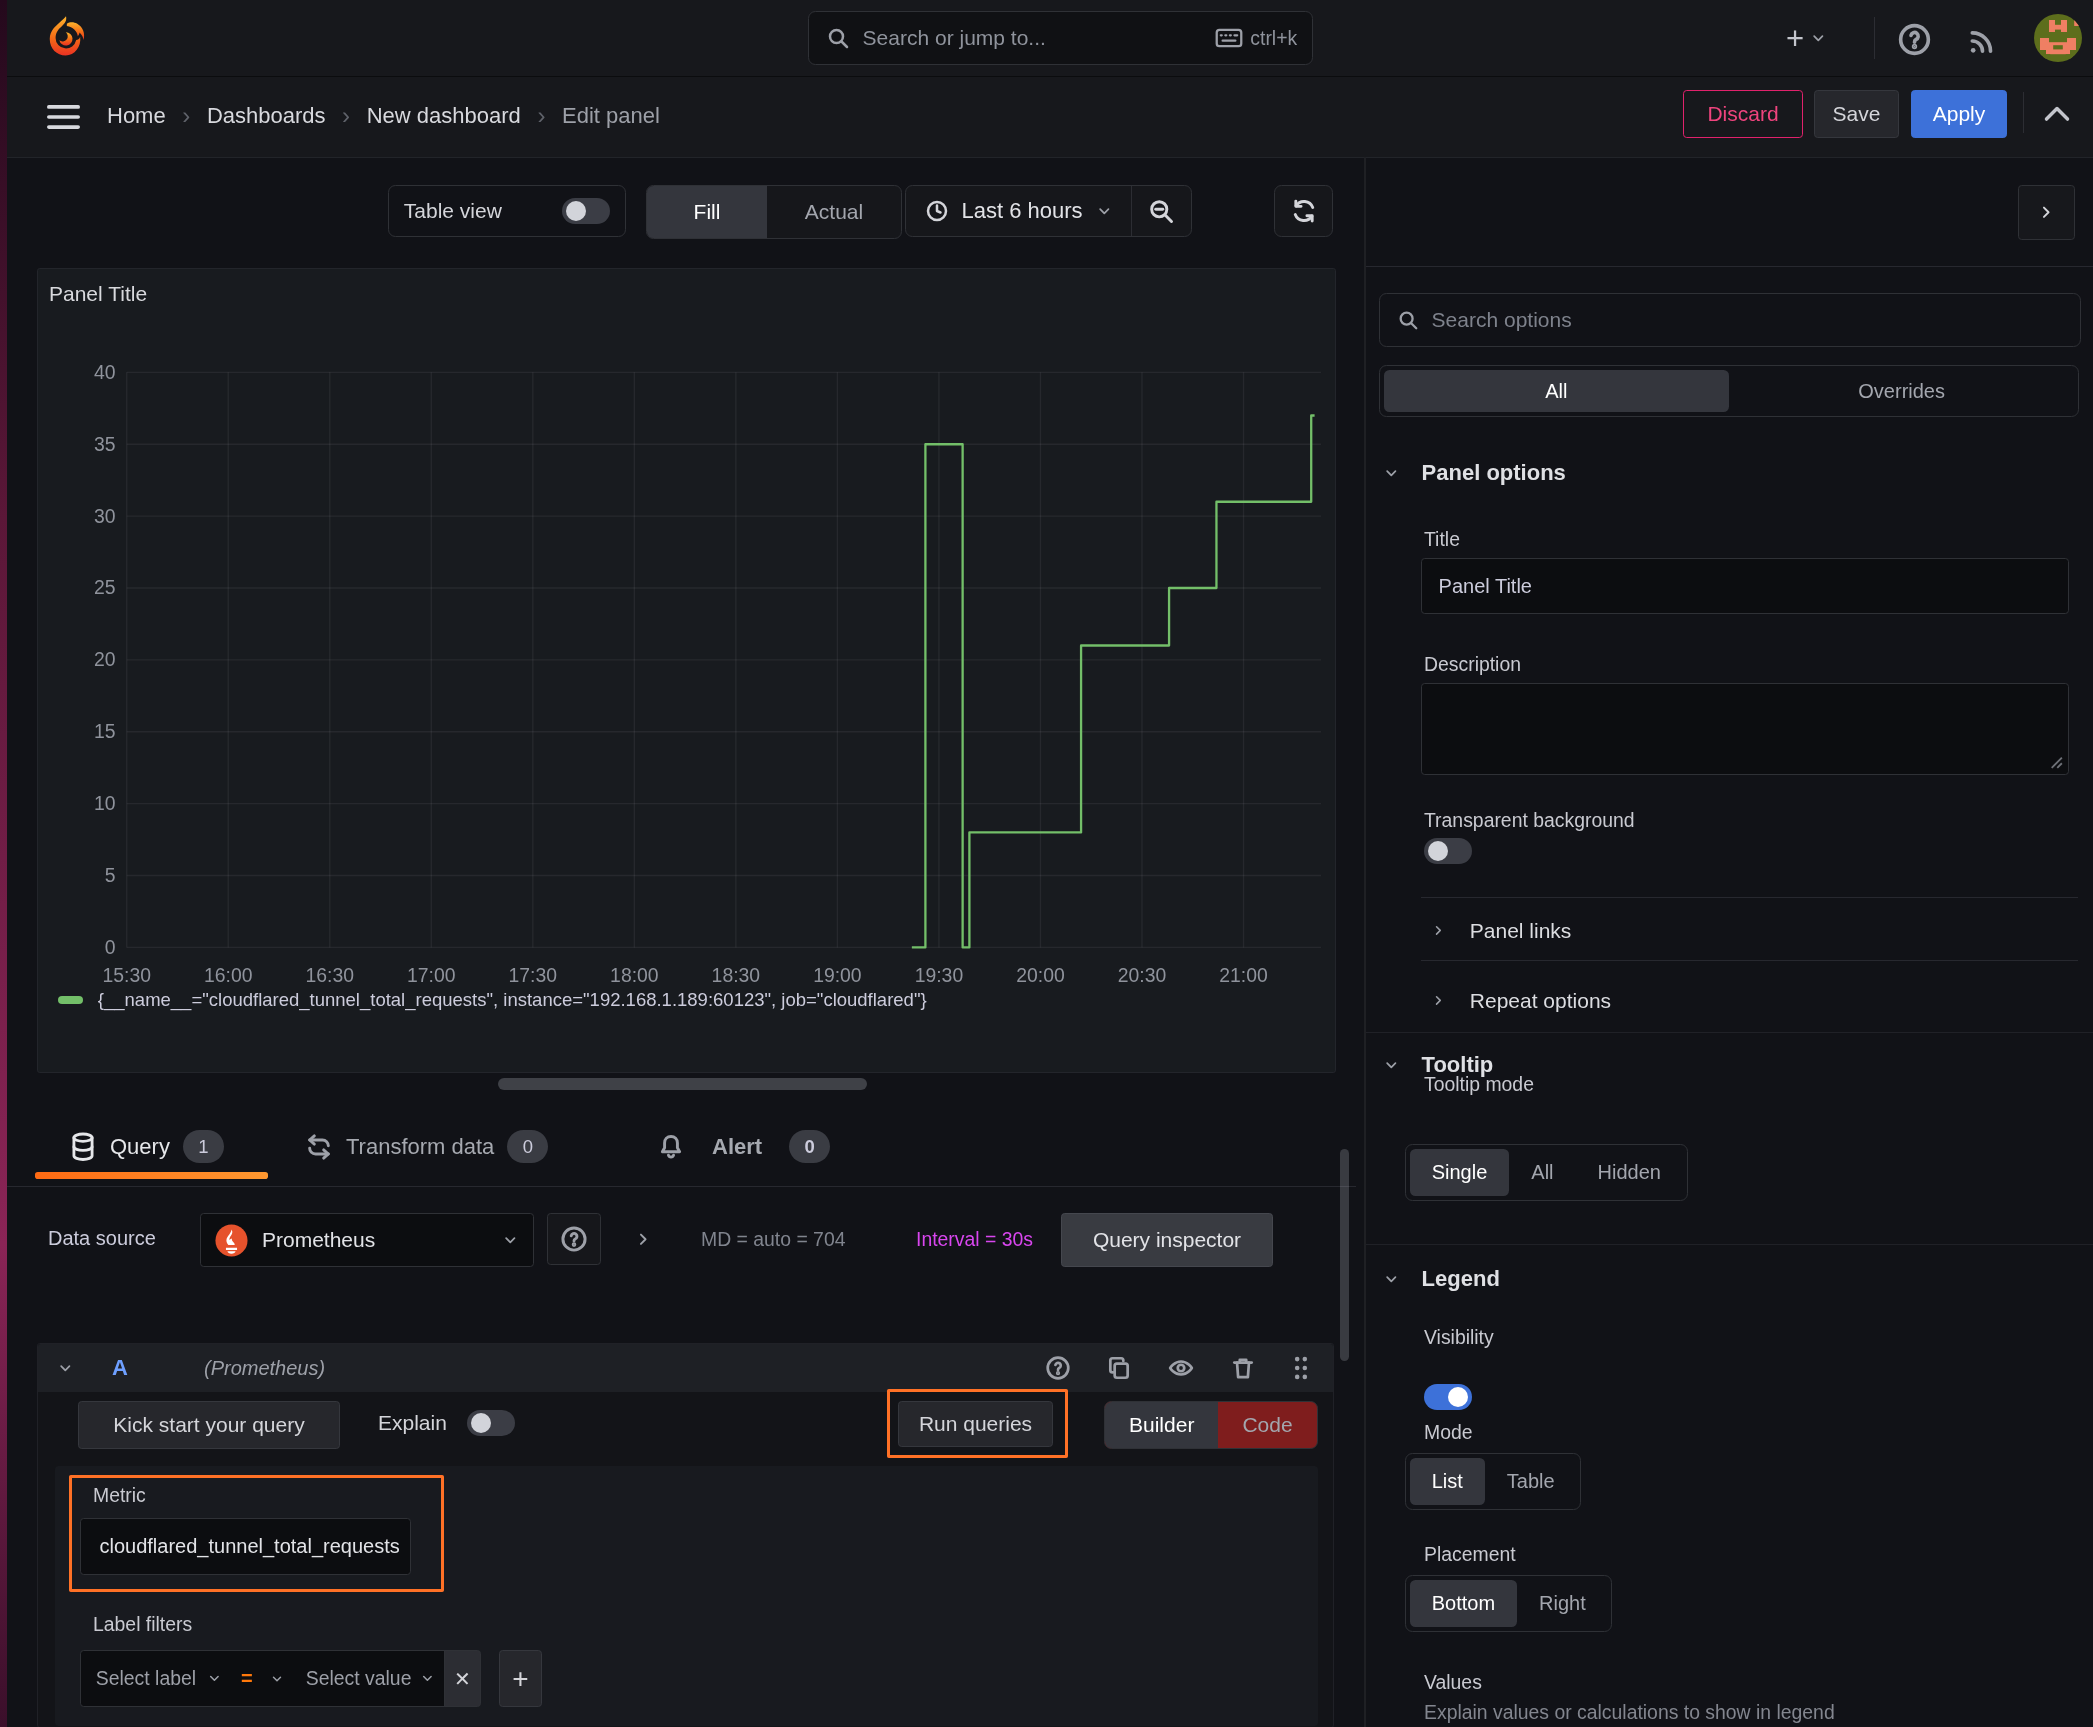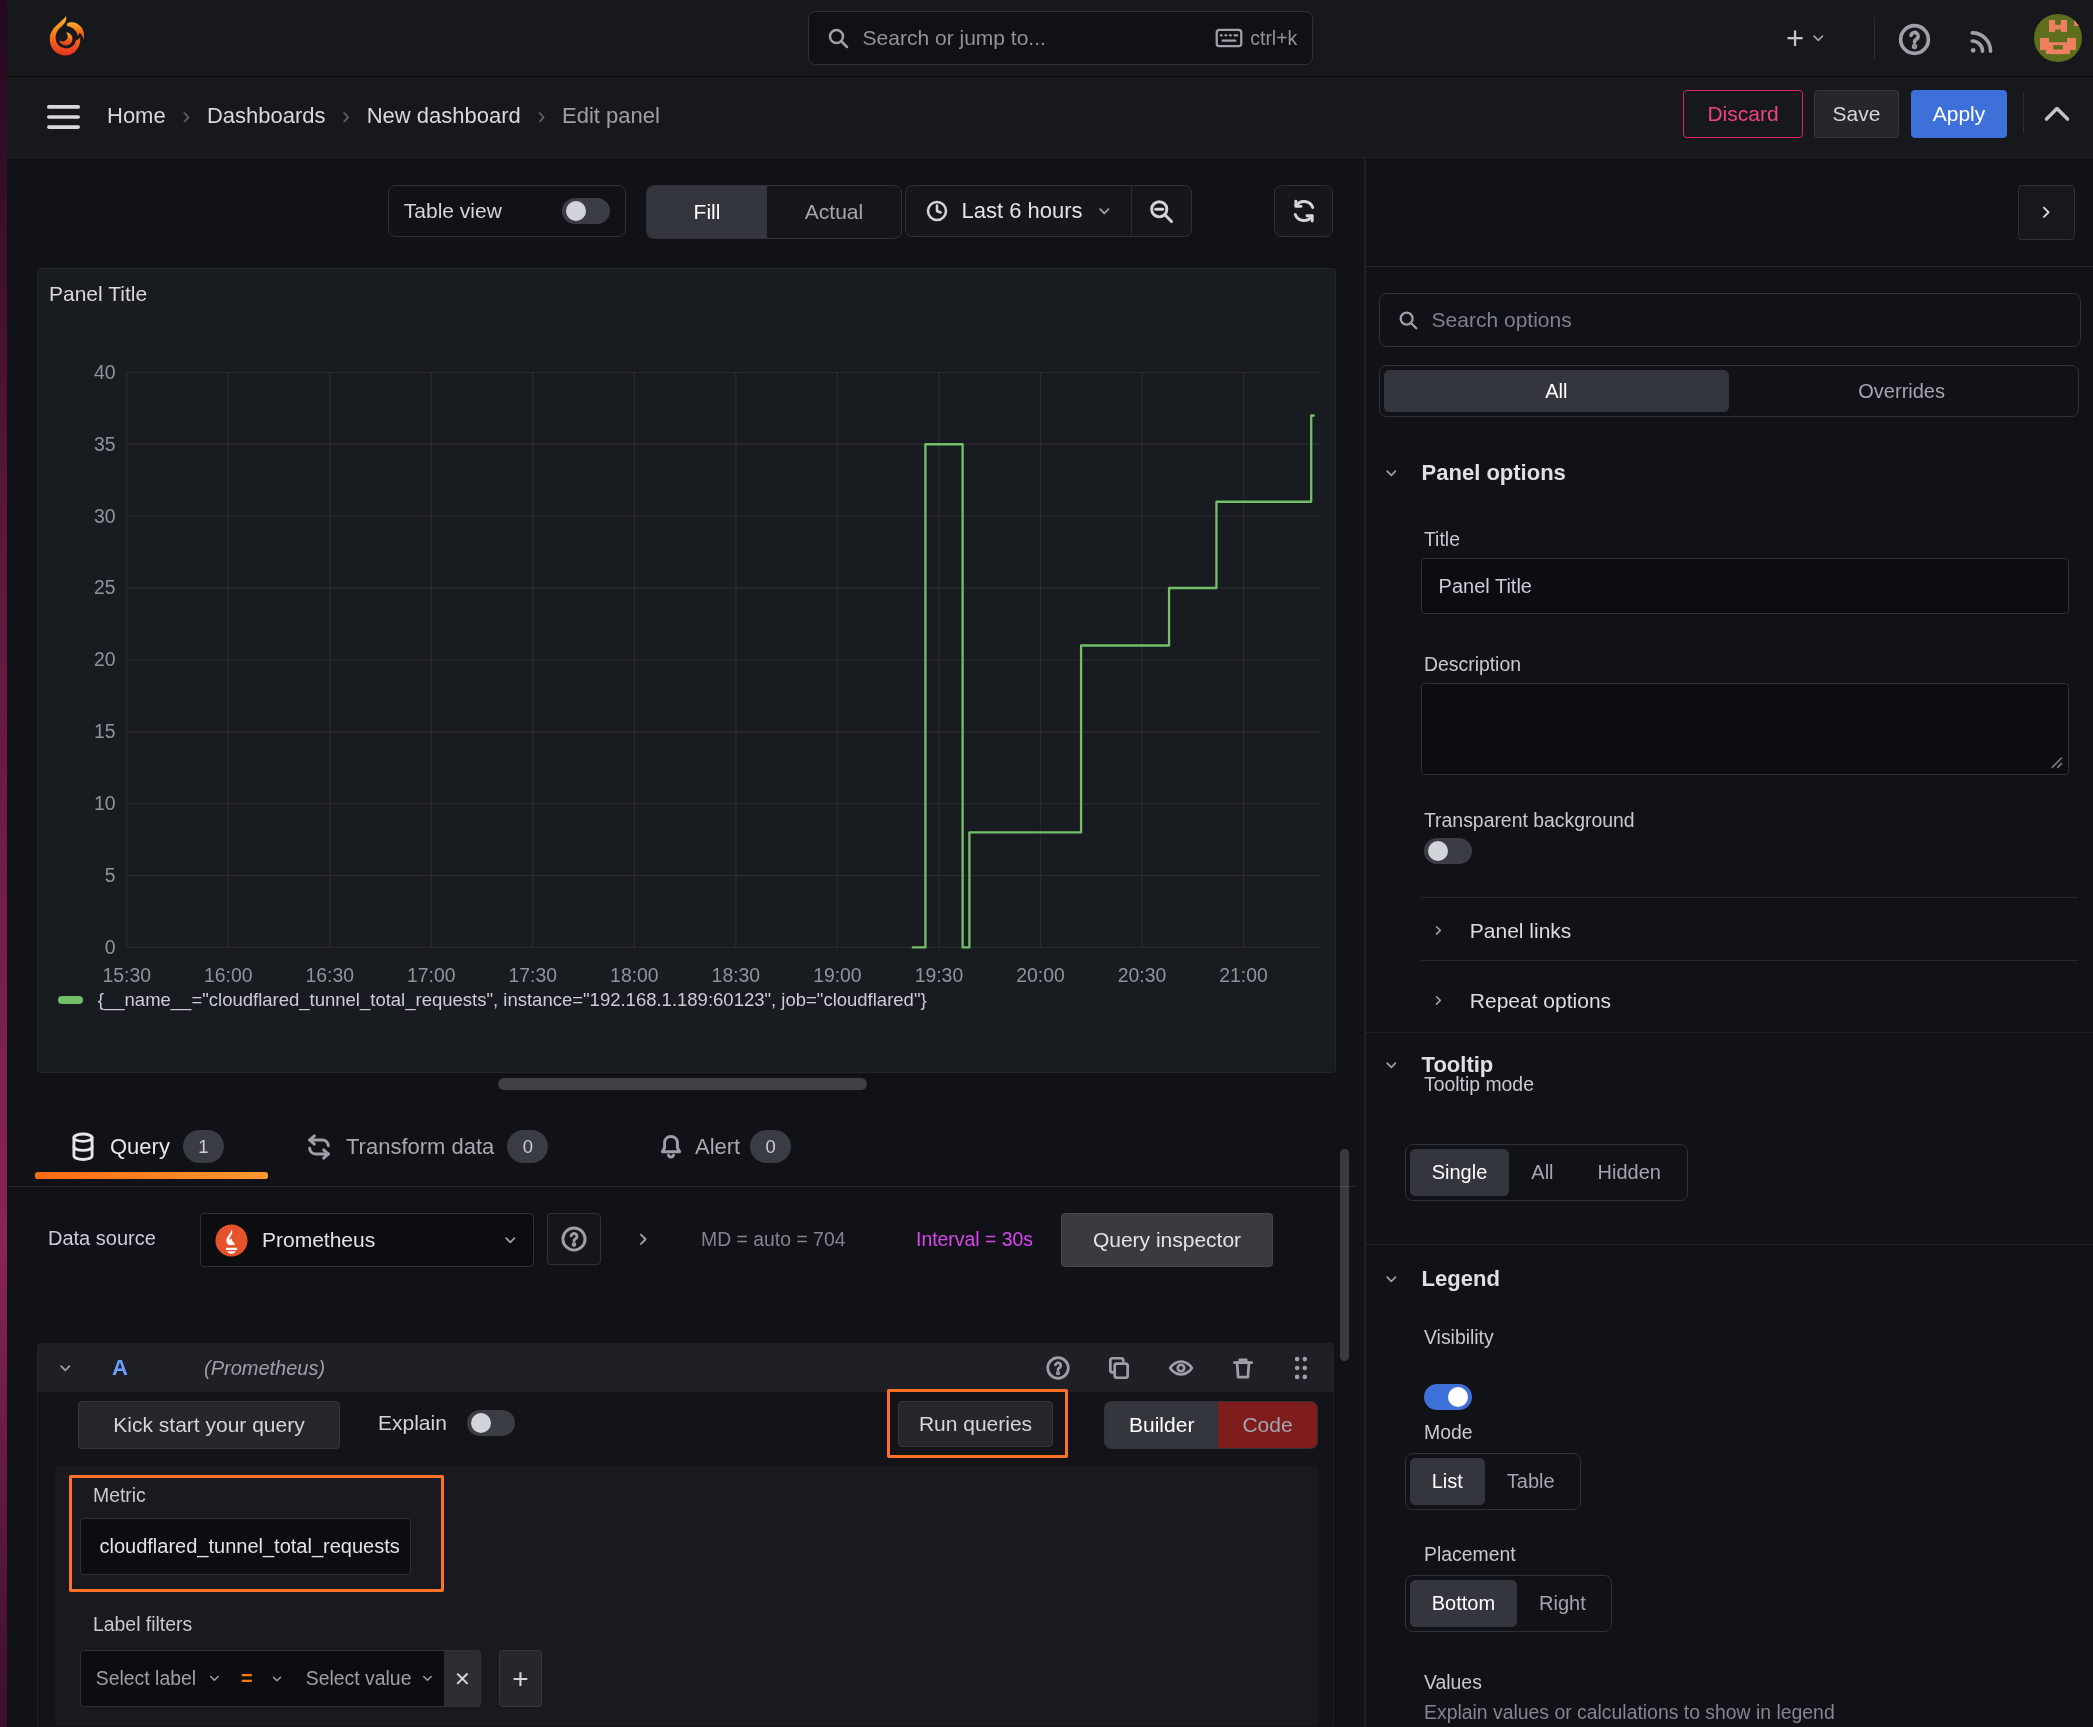--- a/index.html
+++ b/index.html
@@ -274,21 +274,21 @@
       <svg width="28" height="28" viewBox="0 0 24 24" class="chev">
           <polyline points="8,2.5 4,6 8,9.5"></polyline>
           <path d="M4 6h11a5 5 0 0 1 5 5"></path>
           <polyline points="16,21.5 20,18 16,14.5"></polyline>
           <path d="M20 18H9a5 5 0 0 1-5-5"></path>
         </svg>
     </span>
     <span class="tabtxt">Transform data</span>
     <span class="badge">0</span>
   </div>
-  <div class="abs row" style="left:657px;top:1119px;height:55px;gap:10px;">
+  <div class="abs row" style="left:657px;top:1119px;height:55px;gap:27px;font-weight:bold;">
     <span class="icon">
       <svg width="28" height="28" viewBox="0 0 24 24" class="chev">
           <path d="M12 3c-3.3 0-5.5 2.4-5.5 5.5v4.2L4.6 16h14.8l-1.9-3.3V8.5C17.5 5.4 15.3 3 12 3z"></path>
           <path d="M9.8 19a2.3 2.3 0 0 0 4.4 0"></path>
         </svg>
     </span>
     <span class="tabtxt">Alert</span>
     <span class="badge">0</span>
   </div>
   <div class="abs hdiv" style="left:7.4px;top:1186px;width:1349px;"></div>

